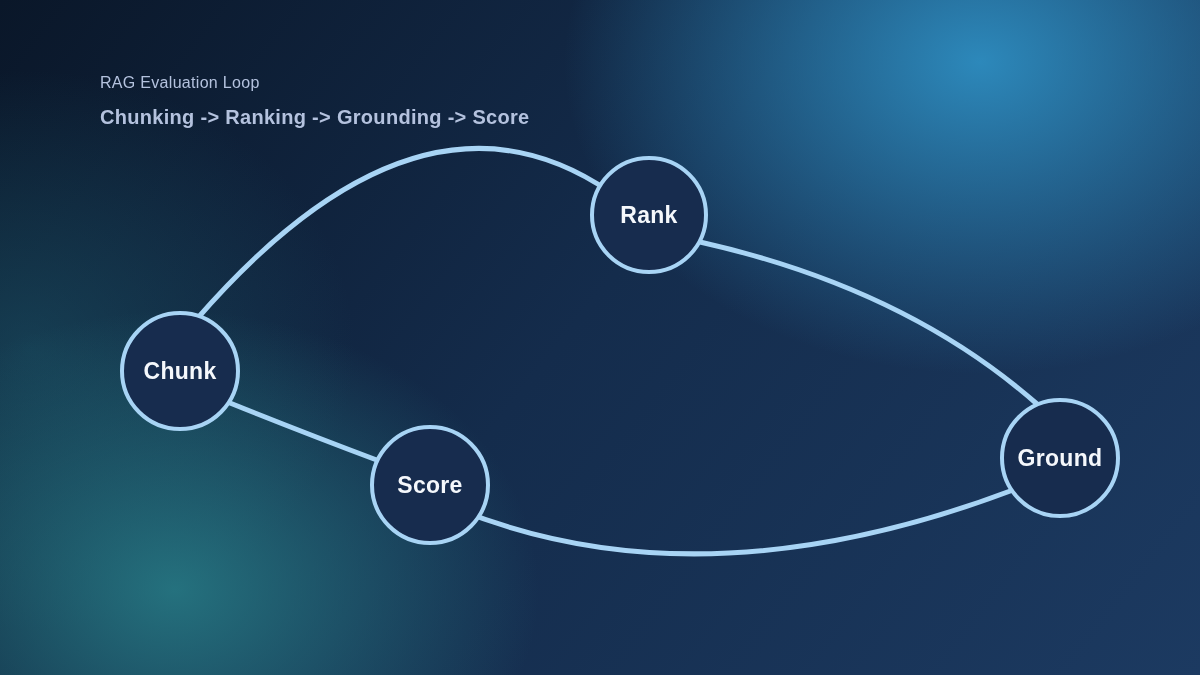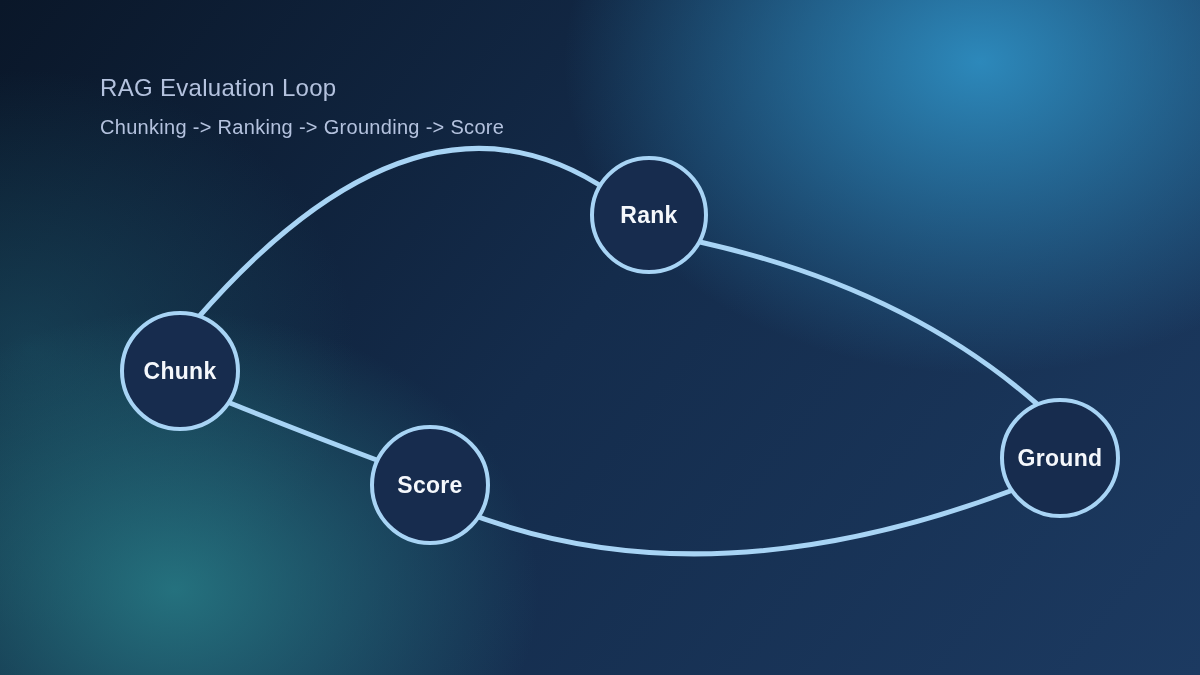--- a/index.html
+++ b/index.html
@@ -19,29 +19,29 @@
       radial-gradient(ellipse 560px 430px at 175px 590px, rgba(40,126,136,0.85) 0%, rgba(40,126,136,0) 65%),
       radial-gradient(ellipse 500px 430px at 30px 350px,  rgba(32,100,118,0.45) 0%, rgba(32,100,118,0) 65%),
       linear-gradient(128deg, #0a1729 0%, #142c4c 48%, #1c3a61 100%);
   }
   .heading {
     position: absolute;
     left: 100px;
     top: 74px;
   }
   .title {
-    font-size: 24px;
+    font-size: 16px;
     font-weight: 400;
     color: #b4c2de;
     letter-spacing: 0.3px;
     margin-bottom: 14px;
   }
   .subtitle {
     font-size: 20px;
-    font-weight: 400;
+    font-weight: 700;
     color: #b4c2de;
     letter-spacing: 0.3px;
   }
   svg.diagram {
     position: absolute;
     left: 0;
     top: 0;
     width: 1200px;
     height: 675px;
   }

